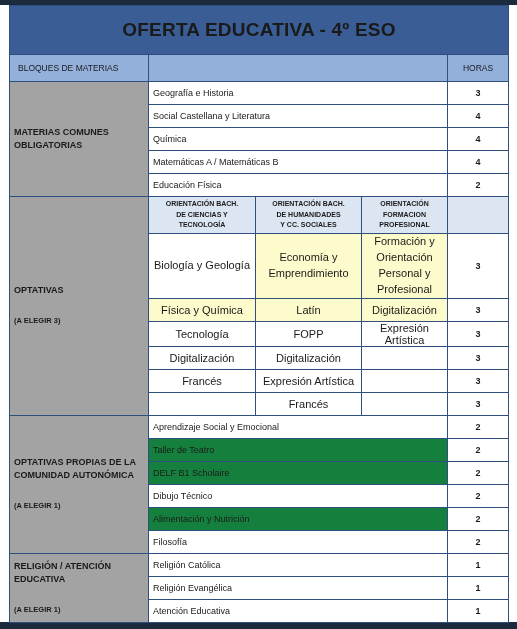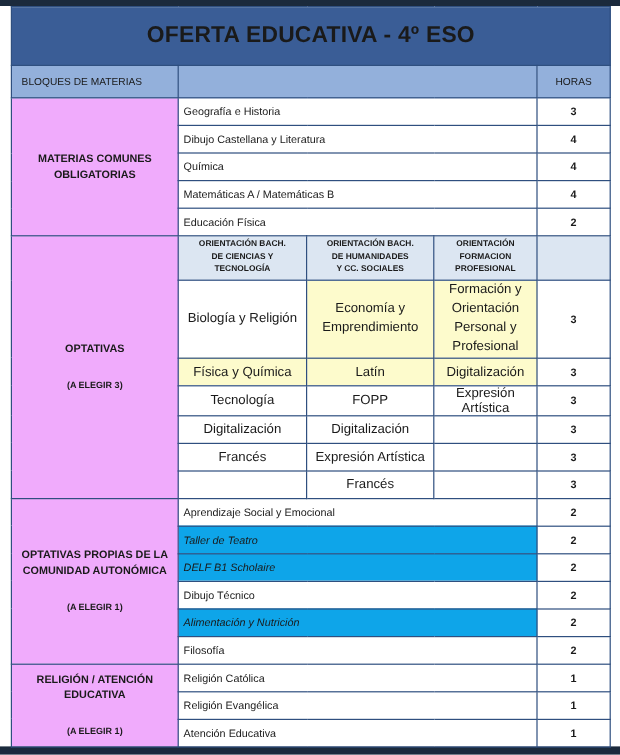--- a/index.html
+++ b/index.html
@@ -57,24 +57,24 @@
     background:#93b0db;
     font-weight:normal;
     font-size:8.5px;
     text-align:center;
     height:26px;
     color:#111;
   }
   .hdr.left{text-align:left;padding-left:8px;}
   
   .blk{
-    background:#f0abfc;
+    background:#a3a3a3;
     font-weight:bold;
     font-size:9px;
-    text-align:center;
+    text-align:left;
     line-height:1.45;
     color:#111;
   }
   .blk .sub{
     display:block;
     font-size:7.5px;
     font-weight:bold;
     margin-top:19px;
   }
   
@@ -106,21 +106,21 @@
   
   .opt{
     font-size:11px;
     text-align:center;
     height:22px;
     background:#ffffff;
   }
   .opt.tall{height:62px;line-height:1.45;}
   
   .fill-yellow{background:#fdfbcc;}
-  .fill-peach{background:#0ea5e9;font-style:italic;}
+  .fill-peach{background:#15803d;}
   .fill-white{background:#ffffff;}
 </style>
 </head>
 <body>
 
 <div class="page">
 
   <div class="topbar"></div>
   <div class="botbar"></div>
 
@@ -147,21 +147,21 @@
 
         <tr>
           <td class="blk" rowspan="5">
             <span>MATERIAS COMUNES</span>
             <span>OBLIGATORIAS</span>
           </td>
           <td class="subj fill-white" colspan="3">Geografía e Historia</td>
           <td class="hours">3</td>
         </tr>
         <tr>
-          <td class="subj fill-white" colspan="3">Dibujo Castellana y Literatura</td>
+          <td class="subj fill-white" colspan="3">Social Castellana y Literatura</td>
           <td class="hours">4</td>
         </tr>
         <tr>
           <td class="subj fill-white" colspan="3">Química</td>
           <td class="hours">4</td>
         </tr>
         <tr>
           <td class="subj fill-white" colspan="3">Matemáticas A / Matemáticas B</td>
           <td class="hours">4</td>
         </tr>
@@ -187,21 +187,21 @@
           </td>
           <td class="orient">
             <span>ORIENTACIÓN</span>
             <span>FORMACION</span>
             <span>PROFESIONAL</span>
           </td>
           <td class="orient"></td>
         </tr>
 
         <tr>
-          <td class="opt tall fill-white">Biología y Religión</td>
+          <td class="opt tall fill-white">Biología y Geología</td>
           <td class="opt tall fill-yellow">Economía y Emprendimiento</td>
           <td class="opt tall fill-yellow">Formación y Orientación Personal y Profesional</td>
           <td class="hours">3</td>
         </tr>
         <tr>
           <td class="opt fill-yellow">Física y Química</td>
           <td class="opt fill-yellow">Latín</td>
           <td class="opt fill-yellow">Digitalización</td>
           <td class="hours">3</td>
         </tr>

